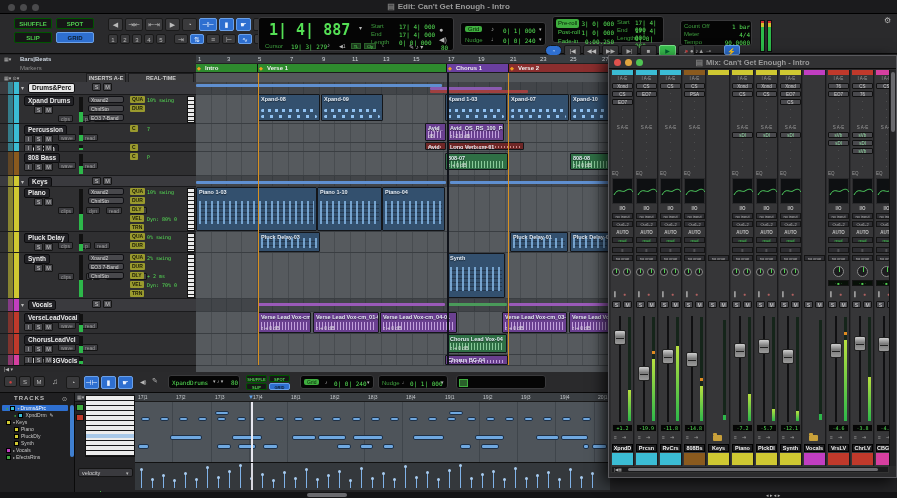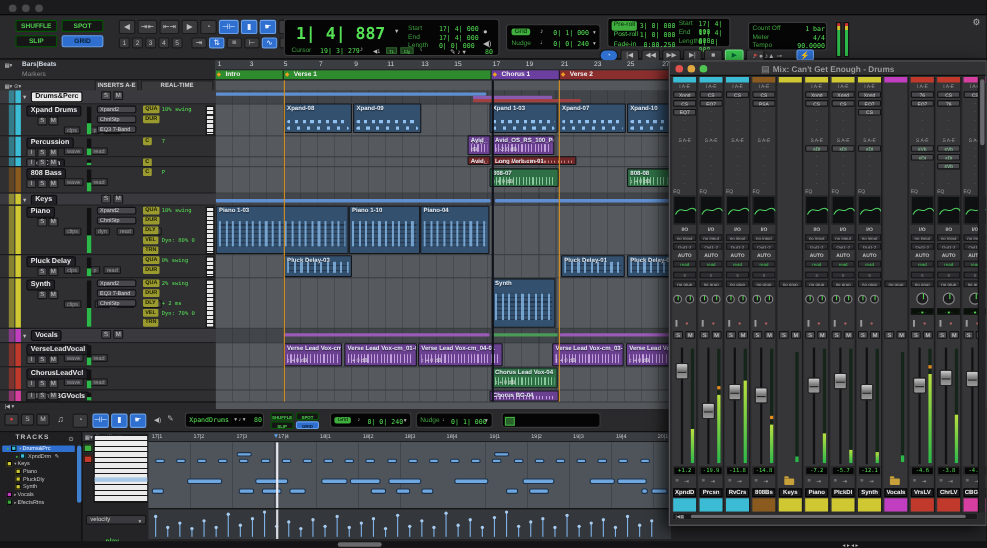--- a/index.html
+++ b/index.html
@@ -134,20 +134,21 @@
 </style>
 </head>
 <body>
 
 <div class="screen">
 
   <div class="abs titlebar">
     <div class="abs tl-dot" style="left:8px"></div>
     <div class="abs tl-dot" style="left:20px"></div>
     <div class="abs tl-dot" style="left:32px"></div>
+    <div class="abs win-title"><span class="doc-glyph">▤</span><span>Edit: Can't Get Enough - Intro</span></div>
   </div>
 
   <div class="abs toolbar">
     <div class="abs" id="modes-top" style="left:14px;top:4px;width:84px;height:26px">
         <div class="abs mode-chip" style="left: 0px; top: 0px;">SHUFFLE</div>
         <div class="abs mode-chip" style="left: 42px; top: 0px;">SPOT</div>
         <div class="abs mode-chip" style="left: 0px; top: 14px;">SLIP</div>
         <div class="abs mode-chip active" style="left: 42px; top: 14px;">GRID</div>
       </div>
     <div class="abs" id="tools-row1" style="left:108px;top:4px">
@@ -917,21 +918,21 @@
       <div class="abs hthumb" style="left:307px;top:1px;width:40px;height:4px"></div>
       <span class="abs glyph" style="left:766px;top:0;font-size:5px">◂ ▸ ◂ ▸</span>
     </div>
   </div>
 
   <div class="abs mix-win">
     <div class="abs mix-title">
       <div class="abs tl-dot" style="left:5px;top:3px;background:#e0524d"></div>
       <div class="abs tl-dot" style="left:16px;top:3px;background:#e0a63f"></div>
       <div class="abs tl-dot" style="left:27px;top:3px;background:#4fc453"></div>
-      <div class="abs win-title" style="top:2px;font-size:7.5px"><span class="doc-glyph">▤</span><span>Mix: Can't Get Enough - Drums</span></div>
+      <div class="abs win-title" style="top:2px;font-size:7.5px"><span class="doc-glyph">▤</span><span>Mix: Can't Get Enough - Intro</span></div>
     </div>
     <div id="strips">
         <div class="strip" style="left: 2px;">
           <div class="s-el" style="top: 0px; height: 5px; background: rgb(59, 188, 212);"></div>
           <div class="s-el s-lab" style="top: 6px;">I A-E</div>
           <div class="s-el s-tag" style="top: 13px;">Xpnd</div>
           <div class="s-el s-tag" style="top: 21px;">CS</div>
           <div class="s-el s-tag" style="top: 29px;">EQ7</div>
           <div class="s-el s-lab" style="top: 37px;">·</div>
           <div class="s-el s-lab" style="top: 45px;">·</div>

